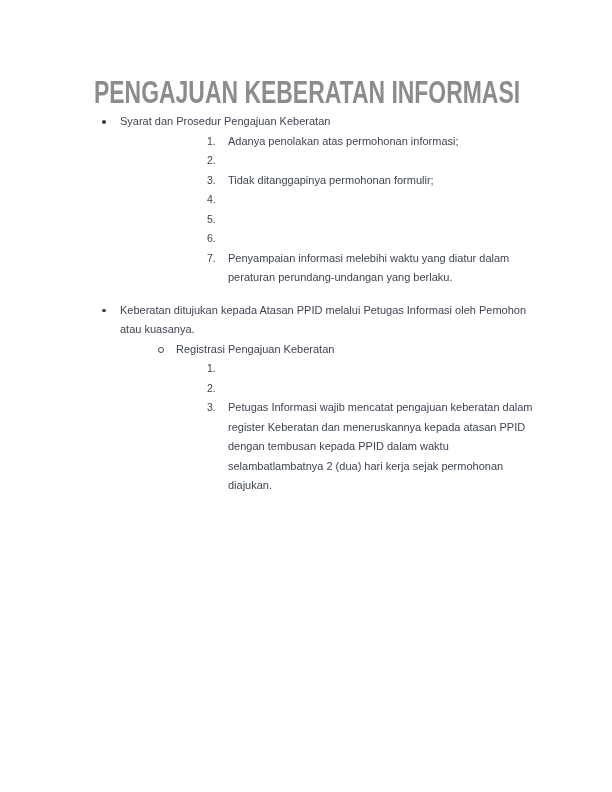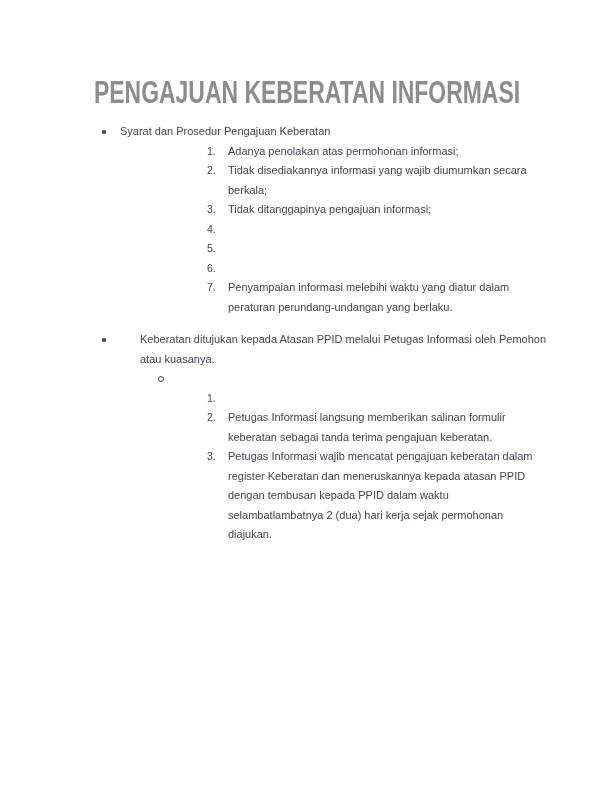--- a/index.html
+++ b/index.html
@@ -23,21 +23,21 @@
     font-size: 31px;
     line-height: 34px;
     font-weight: bold;
     letter-spacing: 0px;
     color: #8c8c8c;
     white-space: nowrap;
     transform: scaleX(0.74);
     transform-origin: left center;
   }
   .doc-body {
-    margin-top: 12px;
+    margin-top: 2px;
     font-size: 11px;
     line-height: 19.5px;
   }
   .row {
     display: flex;
     align-items: flex-start;
   }
   .row.l1 { margin-left: 101px; }
   .row.l2 { margin-left: 158px; }
   .row.l3 { margin-left: 207px; }
@@ -68,21 +68,21 @@
     border-radius: 50%;
     border: 1.2px solid #3e4452;
     background: transparent;
   }
   .txt {
     flex: 0 1 auto;
   }
   .l1 .txt { max-width: 425px; }
   .l2 .txt { max-width: 369px; }
   .l3 .txt { max-width: 318px; }
-  .section-gap { margin-top: 13px; gap: 20px; }
+  .section-gap { margin-top: 13px; }
 </style>
 </head>
 <body>
 
 <div class="page">
 
   <h1 class="doc-title">PENGAJUAN KEBERATAN INFORMASI</h1>
 
   <div class="doc-body">
 
@@ -91,25 +91,24 @@
           <i class="dot"></i>
         </span>
       <span class="txt">Syarat dan Prosedur Pengajuan Keberatan</span>
     </div>
     <div class="row l3">
       <span class="mk">1.</span>
       <span class="txt">Adanya penolakan atas permohonan informasi;</span>
     </div>
     <div class="row l3">
       <span class="mk">2.</span>
-      <span class="txt">Tidak disediakannya informasi yang wajib diumumkan secara berkala;</span>
     </div>
     <div class="row l3">
       <span class="mk">3.</span>
-      <span class="txt">Tidak ditanggapinya pengajuan informasi;</span>
+      <span class="txt">Tidak ditanggapinya permohonan formulir;</span>
     </div>
     <div class="row l3">
       <span class="mk">4.</span>
     </div>
     <div class="row l3">
       <span class="mk">5.</span>
     </div>
     <div class="row l3">
       <span class="mk">6.</span>
     </div>
@@ -121,27 +120,27 @@
     <div class="row l1 section-gap">
       <span class="mk">
           <i class="dot"></i>
         </span>
       <span class="txt">Keberatan ditujukan kepada Atasan PPID melalui Petugas Informasi oleh Pemohon atau kuasanya.</span>
     </div>
     <div class="row l2">
       <span class="mk">
           <i class="ring"></i>
         </span>
+      <span class="txt">Registrasi Pengajuan Keberatan</span>
     </div>
     <div class="row l3">
       <span class="mk">1.</span>
     </div>
     <div class="row l3">
       <span class="mk">2.</span>
-      <span class="txt">Petugas Informasi langsung memberikan salinan formulir keberatan sebagai tanda terima pengajuan keberatan.</span>
     </div>
     <div class="row l3">
       <span class="mk">3.</span>
       <span class="txt">Petugas Informasi wajib mencatat pengajuan keberatan dalam register Keberatan dan meneruskannya kepada atasan PPID dengan tembusan kepada PPID dalam waktu selambatlambatnya 2 (dua) hari kerja sejak permohonan diajukan.</span>
     </div>
 
   </div>
 </div>
 
 </body></html>

